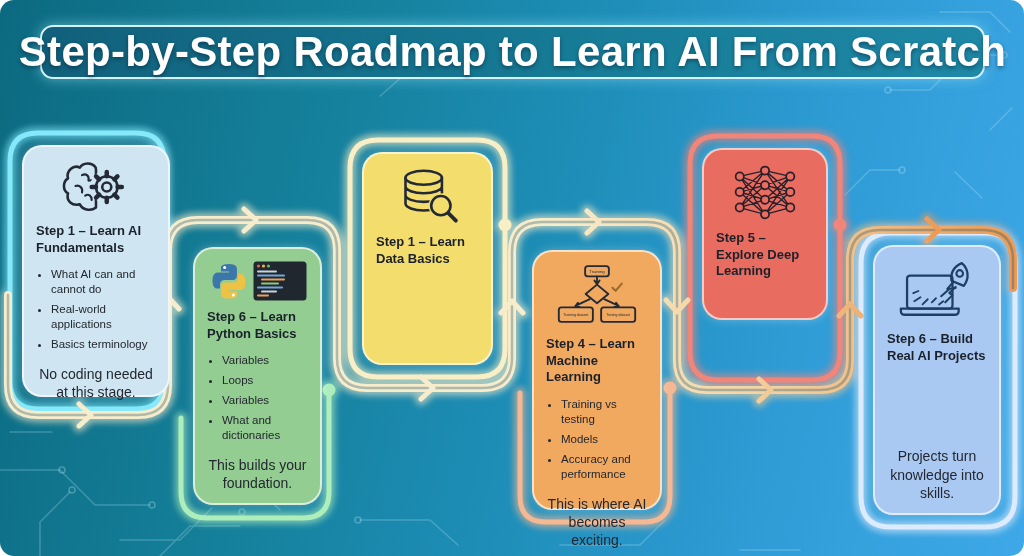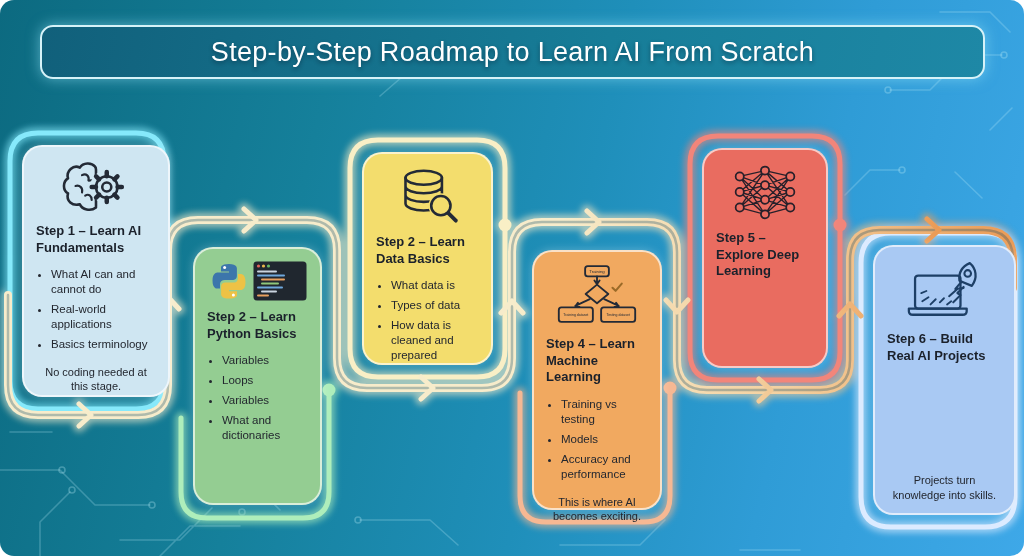--- a/index.html
+++ b/index.html
@@ -20,43 +20,43 @@
   .circuit{fill:none;stroke:rgba(190,240,250,.25);stroke-width:1.6;stroke-linecap:round;stroke-linejoin:round}
   .circuit-node{fill:none;stroke:rgba(190,240,250,.3);stroke-width:1.6}
 
   .banner{
     position:absolute;left:40px;right:39px;top:25px;height:54px;border-radius:13px;
     border:2px solid #d6f2f8;box-sizing:border-box;
     background:linear-gradient(100deg,#11607b,#177d98 60%,#1e88a6);
     display:flex;align-items:center;justify-content:center;
     box-shadow:0 0 14px rgba(150,230,250,.55);
   }
-  .banner span{font-size:27px;font-weight:normal;color:#ffffff;letter-spacing:.3px;
+  .banner span{font-size:42px;font-weight:bold;color:#ffffff;letter-spacing:.3px;
     text-shadow:0 2px 4px rgba(0,20,40,.45);white-space:nowrap;}
 
   .card{
     position:absolute;border-radius:20px;box-sizing:border-box;
     padding:10px 12px 9px 12px;display:flex;flex-direction:column;
     border:2px solid rgba(255,255,255,.65);
     box-shadow:0 0 10px rgba(255,255,255,.28);
     color:#23272f;
   }
   .card .icon{align-self:center;margin-top:2px;flex:0 0 auto;}
   .card h2{font-size:13px;line-height:1.28;font-weight:bold;color:#1b212b;margin:8px 0 1px 0;}
   .card ul{margin:5px 0 0 0;padding:0 0 0 15px;}
   .card li{font-size:11.5px;line-height:1.3;margin:5px 0;}
-  .card .note{font-size:11px;line-height:1.3;text-align:center;margin:auto 0 2px 0;padding-top:8px;width:100%;}
+  .card .note{font-size:14px;line-height:1.3;text-align:center;margin:auto 0 2px 0;padding-top:8px;width:100%;}
   .icon-duo{display:flex;align-items:center;gap:4px;align-self:center;margin-top:2px;}
 
   .card1{left:22px;top:145px;width:148px;height:252px;background:#cfe6f2;}
   .card2{left:193px;top:247px;width:129px;height:258px;background:#94cd92;}
   .card3{left:362px;top:152px;width:131px;height:213px;background:#f3dd6d;}
   .card4{left:532px;top:250px;width:130px;height:260px;background:#f1a960;}
-  .card5{left:702px;top:148px;width:126px;height:220px;background:#e96c60;}
-  .card6{left:873px;top:245px;width:143px;height:270px;background:#a9c9f3;}
+  .card5{left:702px;top:148px;width:126px;height:172px;background:#e96c60;}
+  .card6{left:873px;top:245px;width:128px;height:270px;background:#a9c9f3;}
   .icon-svg{display:block;}
 </style>
 </head>
 <body>
 
 <div class="stage">
 
   <svg class="bg-layer" viewBox="0 0 1024 556" aria-hidden="true">
     <defs>
       <filter id="blurF" x="-40%" y="-40%" width="180%" height="180%">
@@ -167,43 +167,39 @@
           <circle cx="15.5" cy="5" r="1.6" fill="#67b864"></circle>
         <rect x="4" y="9.5" width="20" height="2" rx="1" fill="#c9d4df"></rect>
         <rect x="4" y="13.5" width="28" height="2" rx="1" fill="#6fa8dc"></rect>
         <rect x="8" y="17.5" width="24" height="2" rx="1" fill="#e8a05f"></rect>
         <rect x="8" y="21.5" width="18" height="2" rx="1" fill="#8fc77a"></rect>
         <rect x="4" y="25.5" width="26" height="2" rx="1" fill="#6fa8dc"></rect>
         <rect x="8" y="29.5" width="16" height="2" rx="1" fill="#c9d4df"></rect>
         <rect x="4" y="33.5" width="12" height="2" rx="1" fill="#e8a05f"></rect>
       </svg>
     </div>
-    <h2>Step 2 – Learn Python Basics</h2>
+    <h2>Step 6 – Learn Python Basics</h2>
     <ul>
       <li>Variables</li>
       <li>Loops</li>
       <li>Variables</li>
       <li>What and dictionaries</li>
     </ul>
+    <p class="note">This builds your foundation.</p>
   </div>
 
   <div class="card card3">
     <svg class="icon icon-svg" width="66" height="60" viewBox="0 0 60 56">
       <ellipse class="ln" stroke="#232a36" stroke-width="2.4" cx="26" cy="11" rx="17" ry="6.5"></ellipse>
       <path class="ln" stroke="#232a36" stroke-width="2.4" d="M9,11 V35 A17,6.5 0 0 0 43,35 V11 M9,19 A17,6.5 0 0 0 43,19 M9,27 A17,6.5 0 0 0 43,27"></path>
       <circle cx="42" cy="37" r="11.5" fill="#f3dd6d"></circle>
       <circle class="ln" stroke="#232a36" stroke-width="2.4" cx="42" cy="37" r="9"></circle>
       <path class="ln" stroke="#232a36" stroke-width="3.5" d="M49,44 L56,51"></path>
     </svg>
-    <h2>Step 2 – Learn Data Basics</h2>
-    <ul>
-      <li>What data is</li>
-      <li>Types of data</li>
-      <li>How data is cleaned and prepared</li>
-    </ul>
+    <h2>Step 1 – Learn Data Basics</h2>
   </div>
 
   <div class="card card4">
     <svg class="icon icon-svg" width="84" height="64" viewBox="0 0 80 62">
       <rect class="ln" stroke="#232a36" stroke-width="1.8" x="28.5" y="2" width="23" height="10" rx="2.5" fill="none"></rect>
       <text x="40" y="9" font-size="4.2" text-anchor="middle" fill="#232a36">Training</text>
       <path class="ln" stroke="#232a36" stroke-width="1.8" d="M40,12 V18 M37.5,16 L40,19.5 L42.5,16"></path>
       <path class="ln" stroke="#232a36" stroke-width="1.8" d="M40,20 L51,29 L40,38 L29,29 Z" fill="none"></path>
       <path class="ln" stroke="#232a36" stroke-width="1.8" d="M33,34 L19,40.5 M21.5,37.5 L19,41 L23,41.5 M47,34 L61,40.5 M58.5,37.5 L61,41 L57,41.5"></path>
       <rect class="ln" stroke="#232a36" stroke-width="1.8" x="3" y="42" width="33" height="14" rx="2.5" fill="none"></rect>

